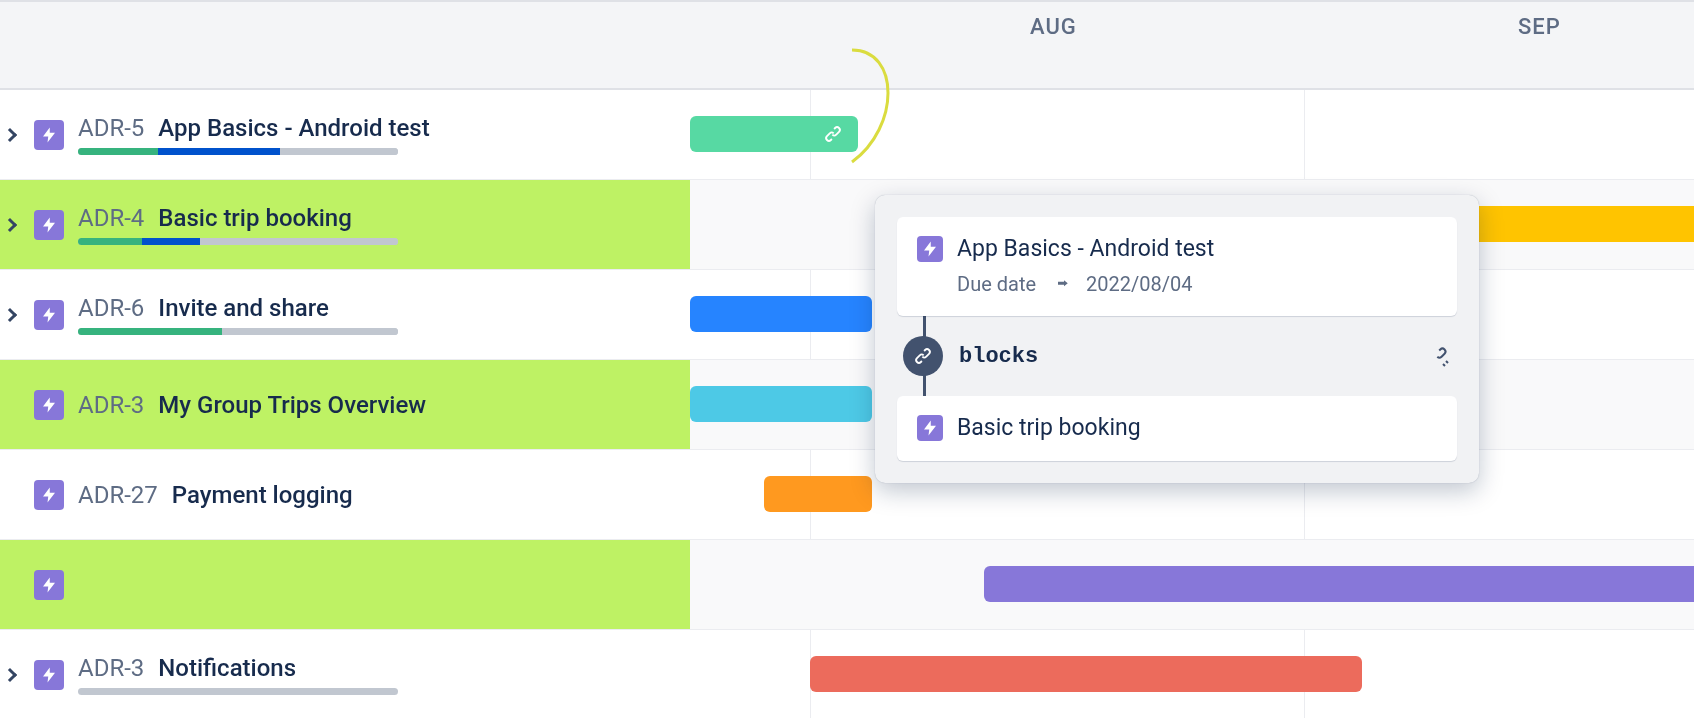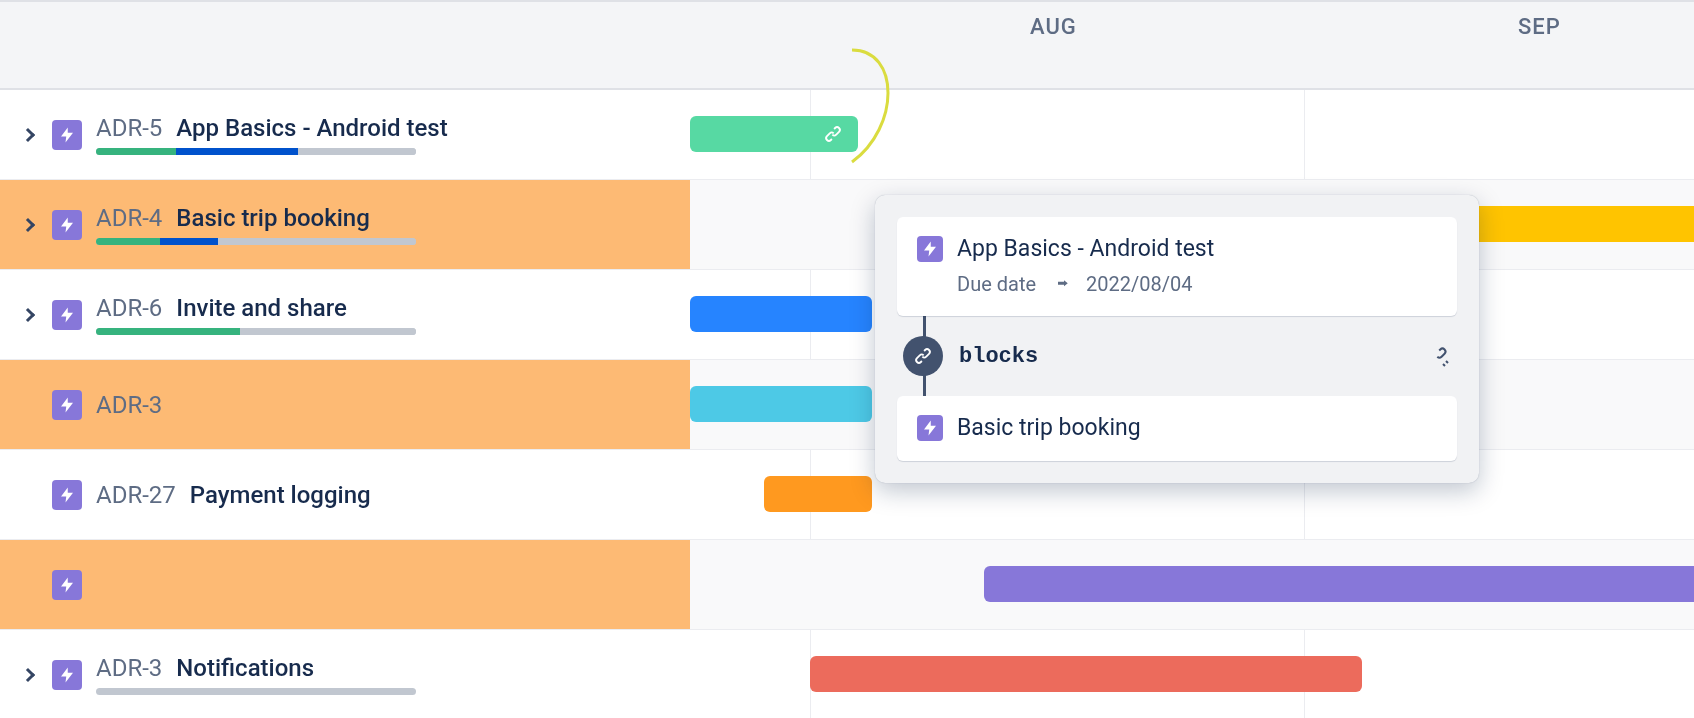--- a/index.html
+++ b/index.html
@@ -23,25 +23,24 @@
     }
     .left-header {
       height: 88px;
       background: #f4f5f7;
       border-bottom: 2px solid #dfe1e6;
     }
     .row {
       height: 90px;
       display: flex;
       align-items: center;
-      padding-left: 18px;
       gap: 14px;
       border-bottom: 1px solid #ebecf0;
     }
-    .row.alt { background: #fdba74; }
+    .row.alt { background: #bef264; }
     .chevron-col { width: 20px; display: flex; justify-content: center; }
     .chevron {
       width: 10px; height: 10px;
       border-right: 3px solid #344563;
       border-bottom: 3px solid #344563;
       transform: rotate(-45deg);
     }
     .epic-ico {
       width: 30px; height: 30px; border-radius: 4px;
       background: #8777D9;
@@ -212,20 +211,21 @@
     <div class="row alt">
       <div class="chevron-col"></div>
       <span class="epic-ico">
           <svg viewBox="0 0 24 24">
             <path class="bolt" d="M13 2 L4 14 H11 L10 22 L20 9 H13 Z"></path>
           </svg>
         </span>
       <div class="row-main">
         <div class="row-title">
           <span class="key">ADR-3</span>
+          <span class="summary">My Group Trips Overview</span>
         </div>
       </div>
     </div>
 
     <div class="row">
       <div class="chevron-col"></div>
       <span class="epic-ico">
           <svg viewBox="0 0 24 24">
             <path class="bolt" d="M13 2 L4 14 H11 L10 22 L20 9 H13 Z"></path>
           </svg>

